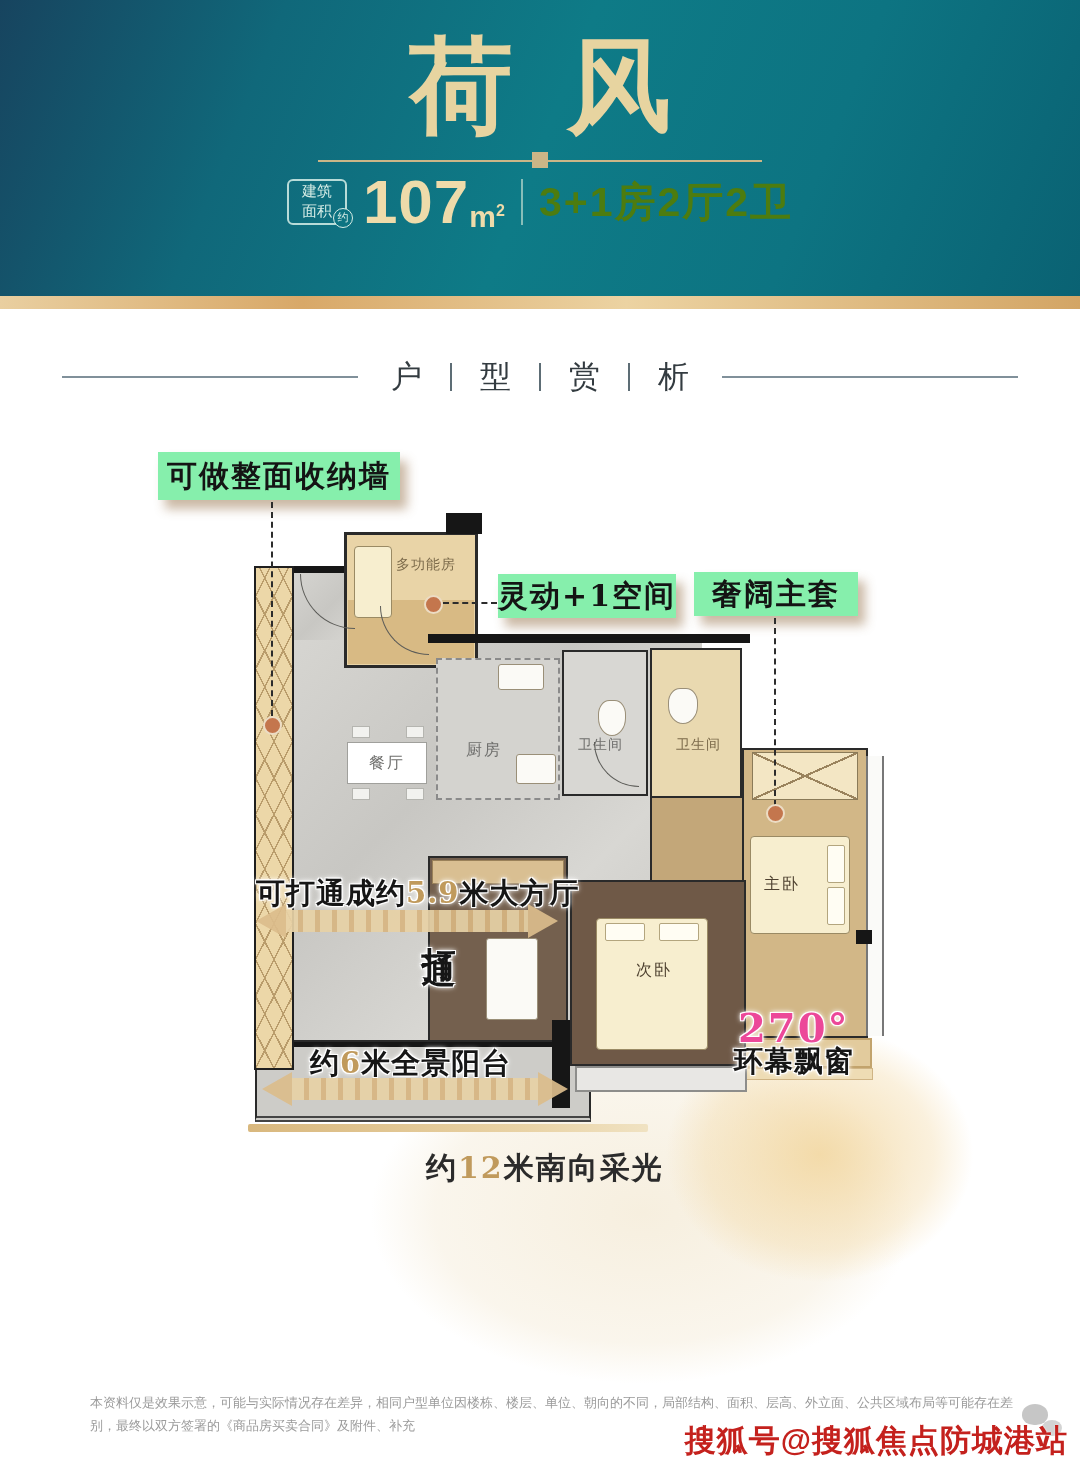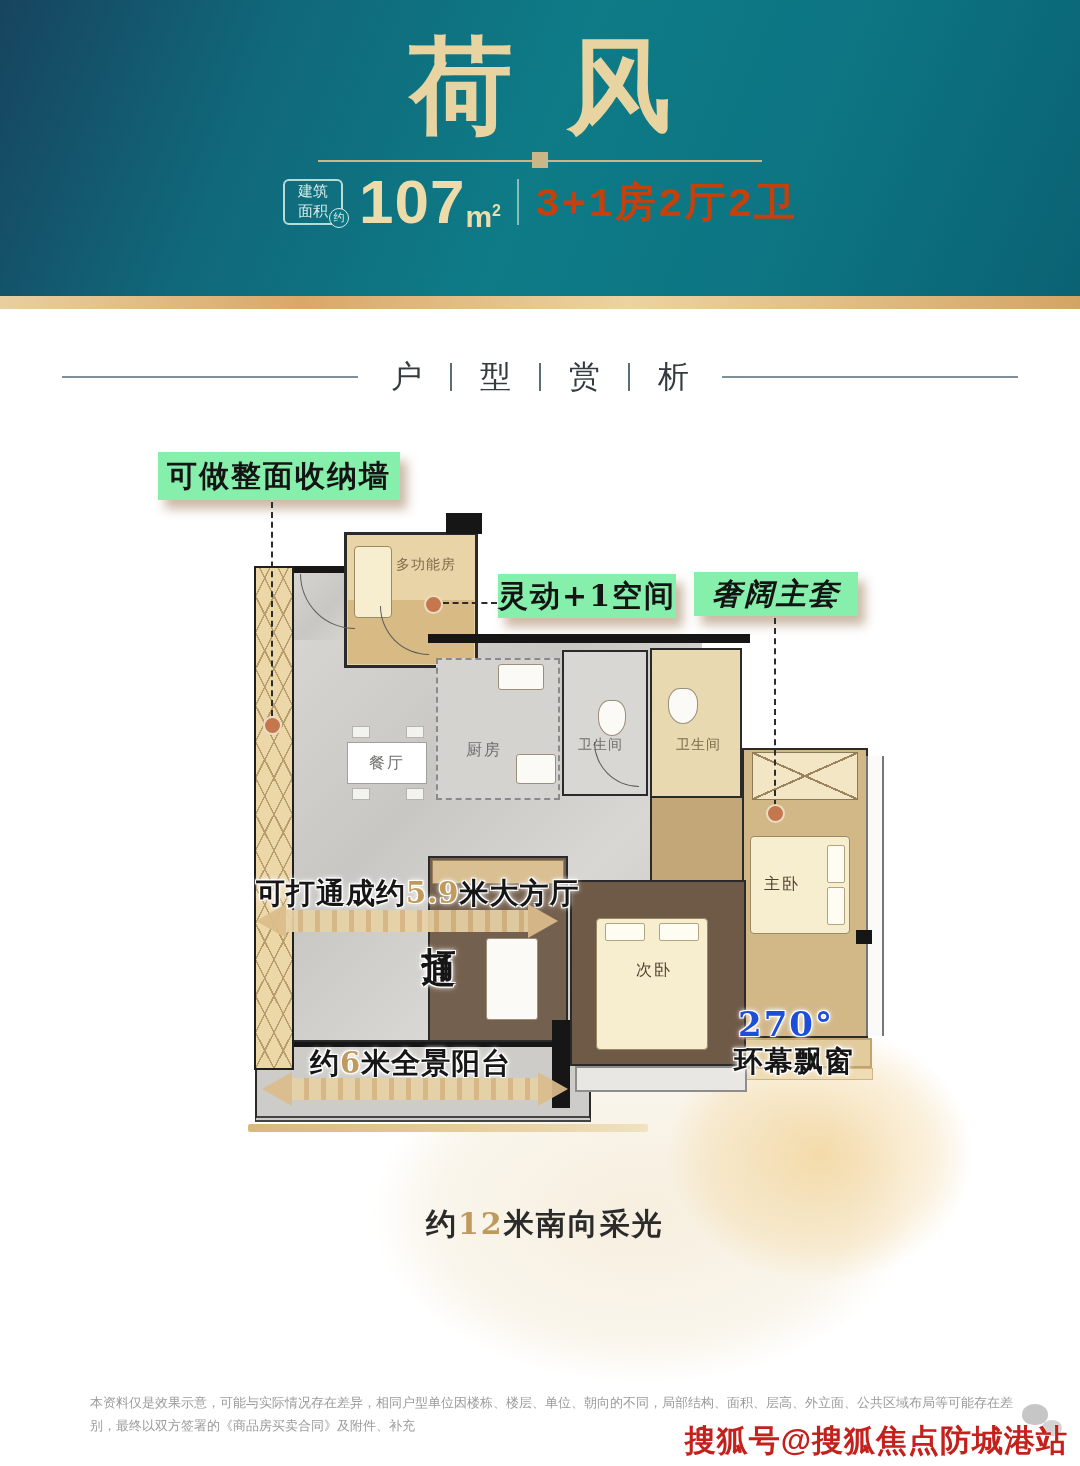--- a/index.html
+++ b/index.html
@@ -21,21 +21,21 @@
   .area-box{position:relative;width:56px;height:42px;border:2px solid rgba(214,238,231,.85);
     border-radius:6px;color:#d6ede6;font-size:15px;line-height:1.35;text-align:center;
     font-family:"Liberation Sans",sans-serif;}
   .area-approx{position:absolute;right:-8px;bottom:-5px;width:18px;height:18px;border:1px solid #d6ede6;
     border-radius:50%;font-size:11px;line-height:17px;background:#0d7482;text-align:center;}
   .area-num{display:flex;align-items:center;color:#eedbaa;font-family:"Liberation Sans",sans-serif;}
   .area-val{font-size:62px;font-weight:bold;line-height:.95;letter-spacing:1px;}
   .area-unit{font-size:30px;font-weight:bold;margin-top:29px;}
   .area-sup{font-size:16px;vertical-align:super;}
   .spec-divider{width:2px;height:46px;background:#9ecac2;opacity:.85;}
-  .spec-text{font-size:41px;color:#c2410c;font-family:Liberation Mono, monospace;
+  .spec-text{font-size:41px;color:#4d7c0f;font-family:Liberation Sans, sans-serif;
     font-weight:600;letter-spacing:2px;}
   .subtitle-en{left:0;top:233px;width:1080px;text-align:center;font-size:20px;color:#d9c28c;
     letter-spacing:.5em;text-indent:.5em;}
 
   
   .sec-line{top:376px;width:296px;height:2px;background:#80909a;}
   .sec-chars{left:340px;top:356px;width:400px;height:42px;display:flex;justify-content:center;
     align-items:center;gap:28px;font-size:31px;color:#333b40;}
   .sec-sep{width:2px;height:28px;background:#5d6d75;}
 
@@ -119,21 +119,21 @@
 
   
   .arrow{display:flex;align-items:center;opacity:.92;}
   .arrow-head-l{width:0;height:0;border-top:17px solid transparent;border-bottom:17px solid transparent;
     border-right:30px solid #dcbd8c;}
   .arrow-head-r{width:0;height:0;border-top:17px solid transparent;border-bottom:17px solid transparent;
     border-left:30px solid #dcbd8c;}
   .arrow-body{height:22px;flex:1;
     background:repeating-linear-gradient(90deg,#e8d2a6 0 12px,#d8b682 12px 17px);}
 
-  .deg-note{font-size:34px;font-weight:bold;color:#1d4ed8;letter-spacing:2px;}
+  .deg-note{font-size:40px;font-weight:bold;color:#ec4899;letter-spacing:2px;}
 
   
   .disclaimer{left:90px;top:1392px;width:930px;font-family:"Liberation Sans","DejaVu Sans",sans-serif;
     font-size:13px;line-height:1.75;color:#9b9b9b;}
   .wm-gray{right:18px;bottom:28px;display:flex;align-items:center;gap:10px;
     font-size:34px;font-weight:bold;color:rgba(165,165,165,.6);letter-spacing:3px;
     font-family:"Liberation Sans","DejaVu Sans",sans-serif;}
   .wechat{position:relative;width:40px;height:34px;opacity:.65;}
   .wechat .b1{position:absolute;left:0;top:0;width:26px;height:21px;background:#a9a9a9;border-radius:50% 50% 46% 46%;}
   .wechat .b2{position:absolute;right:0;bottom:2px;width:20px;height:16px;background:#bcbcbc;border-radius:50%;}
@@ -251,21 +251,21 @@
   <div class="abs door-arc" style="left:380px;top:606px;width:48px;height:48px;"></div>
 
   <div class="abs callout callout-lg" style="left:158px;top:452px;width:242px;height:48px;">可做整面收纳墙</div>
   <div class="abs dashed-v" style="left:271px;top:502px;height:214px;"></div>
   <div class="abs dot" style="left:263px;top:716px;"></div>
 
   <div class="abs dot" style="left:424px;top:595px;"></div>
   <div class="abs dashed-h" style="left:443px;top:602px;width:54px;"></div>
   <div class="abs callout callout-lg" style="left:498px;top:574px;width:178px;height:44px;">灵动+1空间</div>
 
-  <div class="abs callout callout-lg" style="left:694px;top:572px;width:164px;height:44px;font-style:italic;">奢阔主套</div>
+  <div class="abs callout callout-lg" style="left:694px;top:572px;width:164px;height:44px;">奢阔主套</div>
   <div class="abs dashed-v" style="left:774px;top:618px;height:188px;"></div>
   <div class="abs dot" style="left:766px;top:804px;"></div>
 
   <div class="abs plan-note halo" style="left:256px;top:874px;font-size:29px;letter-spacing:1px;">
     <span>可打通成约</span><span class="gold-num">5.9</span><span>米大方厅</span>
   </div>
   <div class="abs arrow" style="left:256px;top:904px;width:302px;">
     <div class="arrow-head-l"></div>
       <div class="arrow-body"></div>
       <div class="arrow-head-r"></div>
@@ -277,21 +277,21 @@
   </div>
   <div class="abs arrow" style="left:262px;top:1072px;width:306px;">
     <div class="arrow-head-l"></div>
       <div class="arrow-body"></div>
       <div class="arrow-head-r"></div>
   </div>
 
   <div class="abs deg-note halo" style="left:738px;top:1004px;">270°</div>
   <div class="abs plan-note halo" style="left:734px;top:1042px;font-size:29px;letter-spacing:1px;">环幕飘窗</div>
 
-  <div class="abs plan-note" style="left:426px;top:1204px;font-size:30px;letter-spacing:2px;color:#2b2b2b;">
+  <div class="abs plan-note" style="left:426px;top:1148px;font-size:30px;letter-spacing:2px;color:#2b2b2b;">
     <span>约</span><span class="gold-num">12</span><span>米南向采光</span>
   </div>
 
   <div class="abs disclaimer">
     <div>本资料仅是效果示意，可能与实际情况存在差异，相同户型单位因楼栋、楼层、单位、朝向的不同，局部结构、面积、层高、外立面、公共区域布局等可能存在差别，最终以双方签署的《商品房买卖合同》及附件、补充</div>
   </div>
   <div class="abs wm-gray">
     <span class="wechat">
         <span class="b1"></span>
         <span class="b2"></span>

